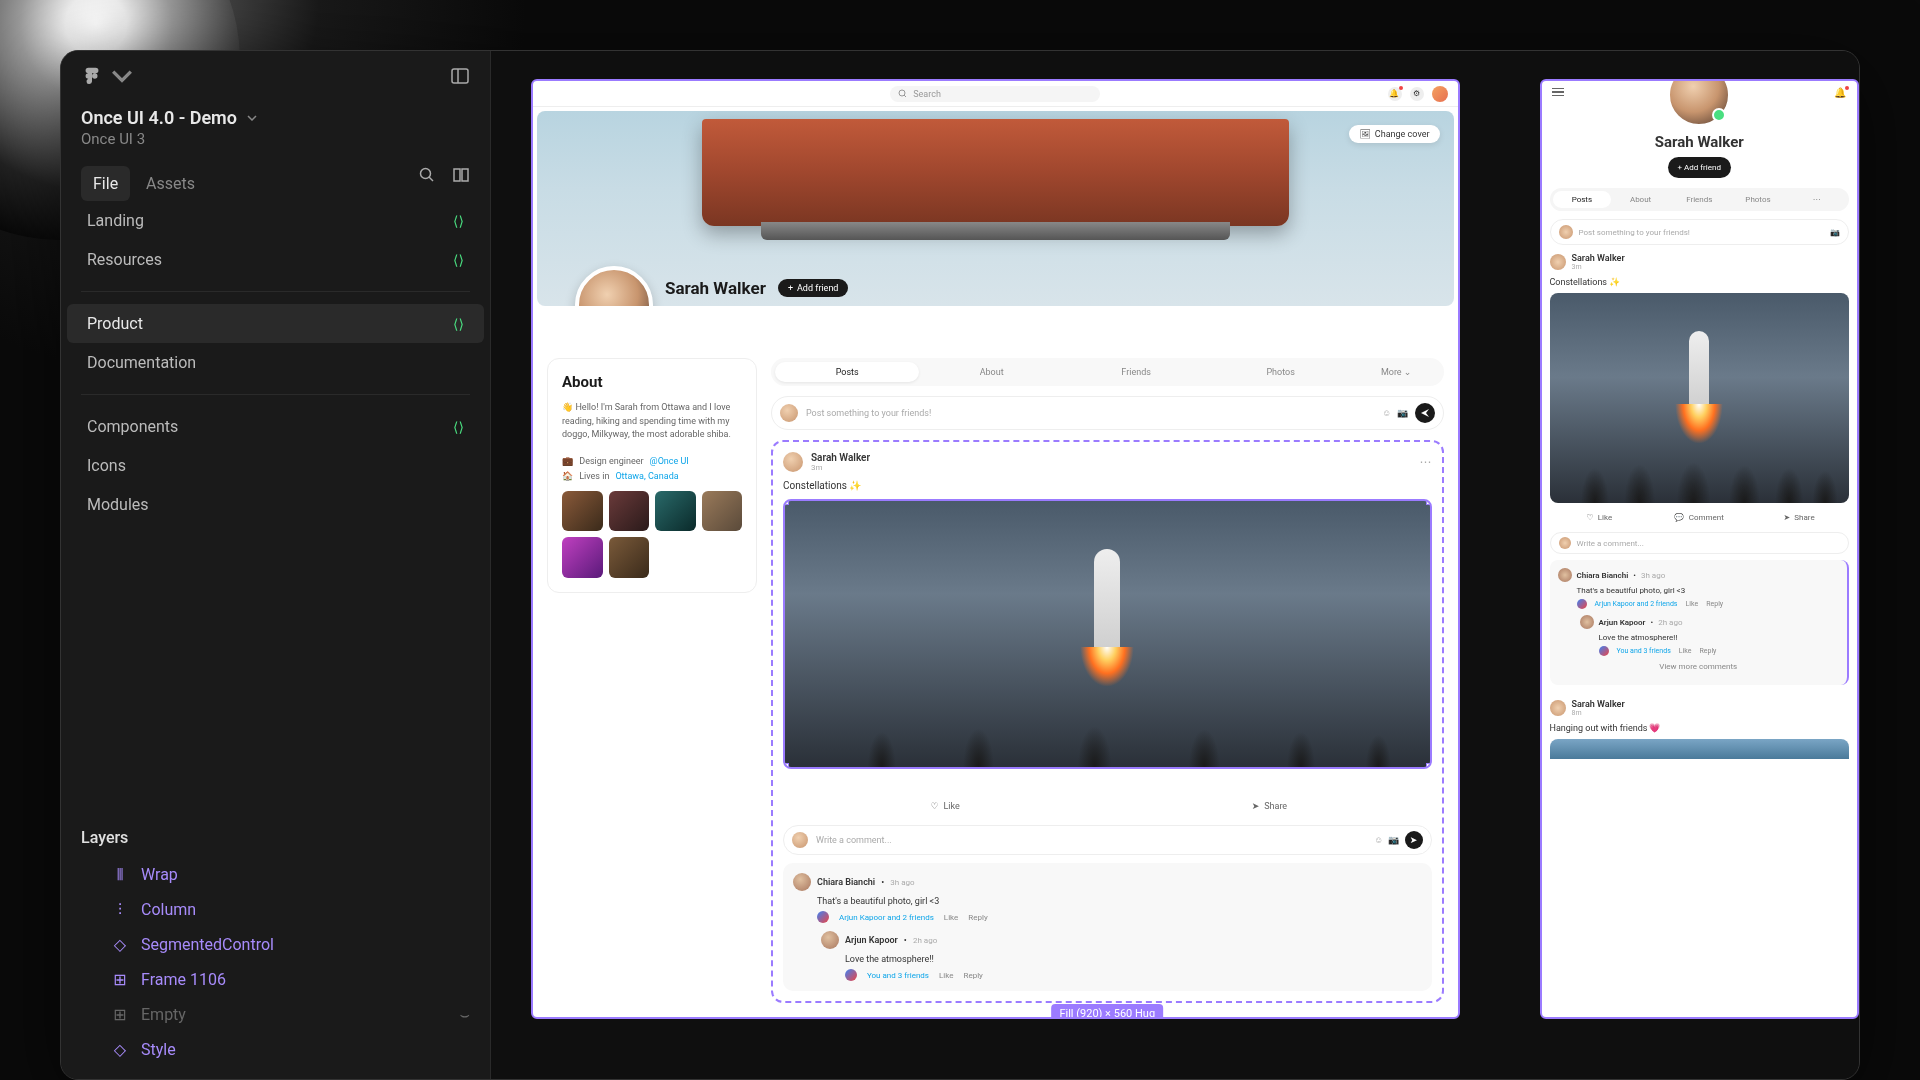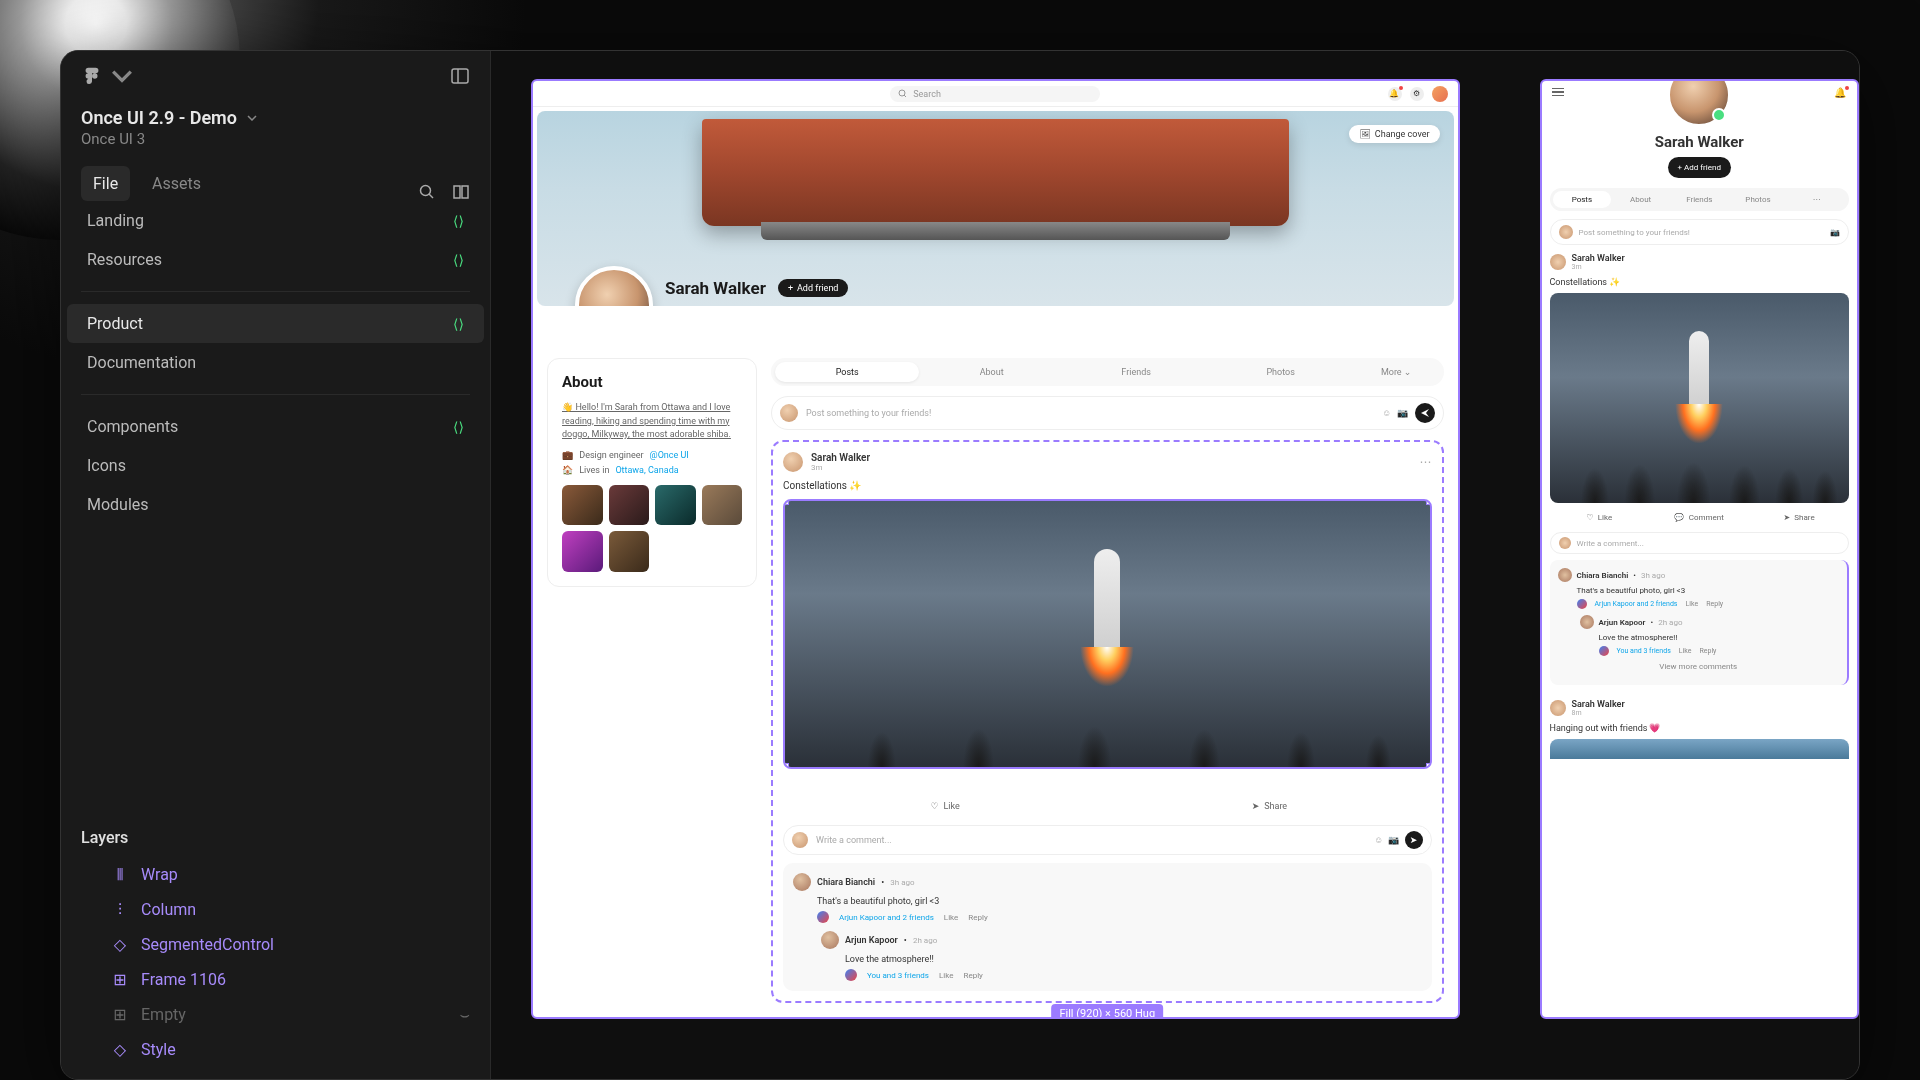--- a/index.html
+++ b/index.html
@@ -23,21 +23,21 @@
 
 
 .sidebar { width: 430px; background: #1a1a1a; border-right: 1px solid #2a2a2a; display: flex; flex-direction: column; color: #e0e0e0; font-size: 17px; flex-shrink: 0; }
 .sb-head { padding: 14px 20px; display: flex; align-items: center; justify-content: space-between; }
 .sb-logo { display: flex; align-items: center; gap: 8px; color: #999; }
 .sb-logo svg { width: 22px; height: 22px; }
 .panel-ic { color: #aaa; }
 .sb-title { padding: 6px 20px 2px; display: flex; align-items: center; gap: 10px; }
 .sb-title h1 { font-size: 18px; font-weight: 600; color: #e8e8e8; }
 .sb-sub { padding: 0 20px 18px; color: #888; font-size: 15px; }
-.sb-tabs { display: flex; gap: 22px; padding: 0 20px; align-items: flex-end; }
+.sb-tabs { display: flex; gap: 16px; padding: 0 20px; align-items: flex-start; }
 .sb-tab { font-size: 16px; color: #888; padding: 8px 0; cursor: pointer; }
 .sb-tab.on { color: #e8e8e8; background: #2a2a2a; padding: 8px 12px; border-radius: 6px; }
 .sb-tab-ics { margin-left: auto; display: flex; gap: 16px; color: #aaa; }
 .sb-section { padding: 20px 20px 8px; display: flex; justify-content: space-between; align-items: center; color: #e0e0e0; font-size: 16px; font-weight: 500; }
 .sb-item { padding: 10px 20px; display: flex; justify-content: space-between; align-items: center; color: #bbb; font-size: 16px; cursor: pointer; border-radius: 6px; margin: 0 6px; }
 .sb-item.sel { background: #2a2a2a; color: #e8e8e8; }
 .sb-item .cic { color: #4ade80; font-size: 14px; }
 .sb-div { height: 1px; background: #2a2a2a; margin: 12px 20px; }
 .layers-h { padding: 18px 20px 10px; font-size: 16px; color: #e0e0e0; font-weight: 500; }
 .layer { padding: 8px 20px 8px 50px; display: flex; align-items: center; gap: 12px; color: #bbb; font-size: 16px; cursor: pointer; position: relative; }
@@ -66,21 +66,21 @@
 .cov-btn { position: absolute; top: 14px; right: 14px; background: #fff; border-radius: 18px; padding: 4px 10px; font-size: 9px; display: flex; align-items: center; gap: 4px; box-shadow: 0 2px 6px rgba(0,0,0,.1); }
 .d-avatar { position: absolute; left: 38px; bottom: -38px; width: 78px; height: 78px; border-radius: 50%; border: 4px solid #fff; background: radial-gradient(circle at 40% 35%,#f0d0b0,#c8956e,#4a342a); box-shadow: 0 4px 12px rgba(0,0,0,.2); }
 .d-avatar::after { content: ''; position: absolute; bottom: 4px; right: 4px; width: 12px; height: 12px; border-radius: 50%; background: #4ade80; border: 2px solid #fff; }
 .d-name-row { position: absolute; left: 128px; bottom: 8px; display: flex; align-items: center; gap: 12px; }
 .d-name { font-size: 17px; font-weight: 700; color: #1a1a1a; }
 .d-addf { background: #1a1a1a; color: #fff; border-radius: 14px; padding: 4px 10px; font-size: 9px; display: flex; align-items: center; gap: 4px; }
 
 .d-body { display: flex; gap: 14px; padding: 48px 14px 0; }
 .d-about { width: 210px; background: #fff; border: 1px solid #eee; border-radius: 12px; padding: 14px; font-size: 9px; color: #666; height: fit-content; }
 .d-about h3 { font-size: 15px; font-weight: 700; color: #1a1a1a; margin-bottom: 10px; }
-.d-about p { line-height: 1.5; margin-bottom: 8px; text-decoration: underline; }
+.d-about p { line-height: 1.5; margin-bottom: 14px; }
 .d-about .meta { display: flex; align-items: center; gap: 6px; margin-bottom: 5px; }
 .d-about .meta .lk { color: #0ea5e9; }
 .d-thumbs { display: grid; grid-template-columns: repeat(4,1fr); gap: 6px; margin-top: 10px; }
 .d-thumb { aspect-ratio: 1; border-radius: 6px; background: linear-gradient(135deg,#3a5a7a,#1a2a3a); }
 .d-thumb:nth-child(1){background:linear-gradient(135deg,#8a5a3a,#3a2a1a);}
 .d-thumb:nth-child(2){background:linear-gradient(135deg,#6a3a3a,#2a1a1a);}
 .d-thumb:nth-child(3){background:linear-gradient(135deg,#2a6a6a,#0a2a2a);}
 .d-thumb:nth-child(4){background:linear-gradient(135deg,#9a7a5a,#5a4a3a);}
 .d-thumb:nth-child(5){background:linear-gradient(135deg,#c040c0,#5a1a7a);}
 .d-thumb:nth-child(6){background:linear-gradient(135deg,#7a5a3a,#3a2a1a);}
@@ -197,21 +197,21 @@
           </svg>
       </div>
       <div class="panel-ic">
         <svg width="20" height="20" viewBox="0 0 20 20">
             <rect x="2" y="3" width="16" height="14" rx="2" stroke="#aaa" stroke-width="1.5" fill="none"></rect>
             <line x1="8" y1="3" x2="8" y2="17" stroke="#aaa" stroke-width="1.5"></line>
           </svg>
       </div>
     </div>
     <div class="sb-title">
-      <h1>Once UI 2.9 - Demo</h1>
+      <h1>Once UI 4.0 - Demo</h1>
       <svg width="10" height="6" viewBox="0 0 10 6">
           <path d="M1 1l4 4 4-4" stroke="#888" stroke-width="1.5" fill="none"></path>
         </svg>
     </div>
     <div class="sb-sub">Once UI 3</div>
     <div class="sb-tabs">
       <div class="sb-tab on">File</div>
       <div class="sb-tab">Assets</div>
       <div class="sb-tab-ics">
         <span>

